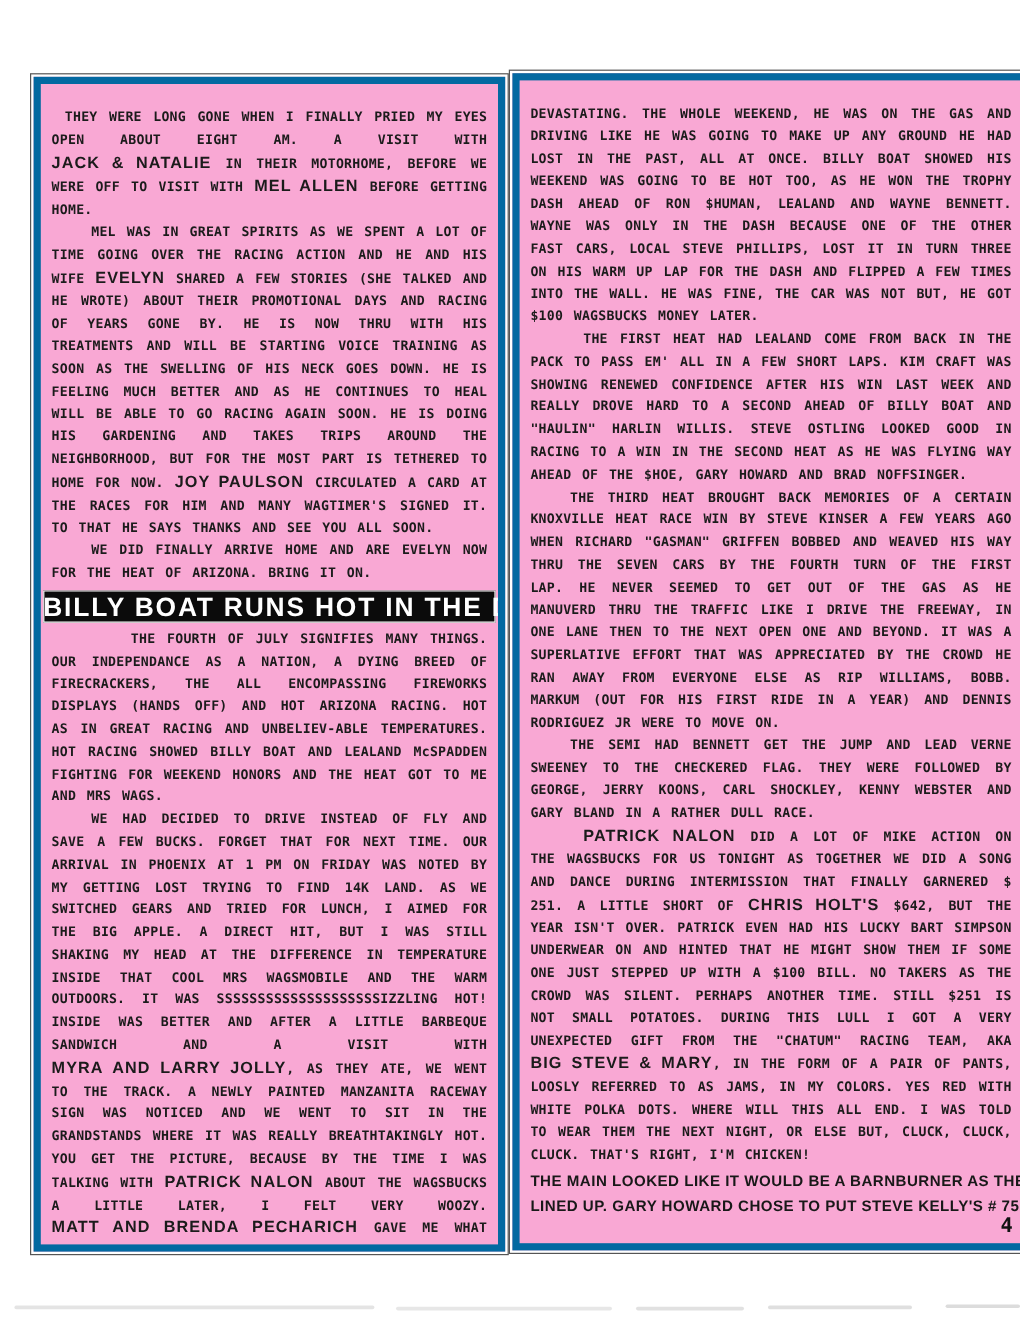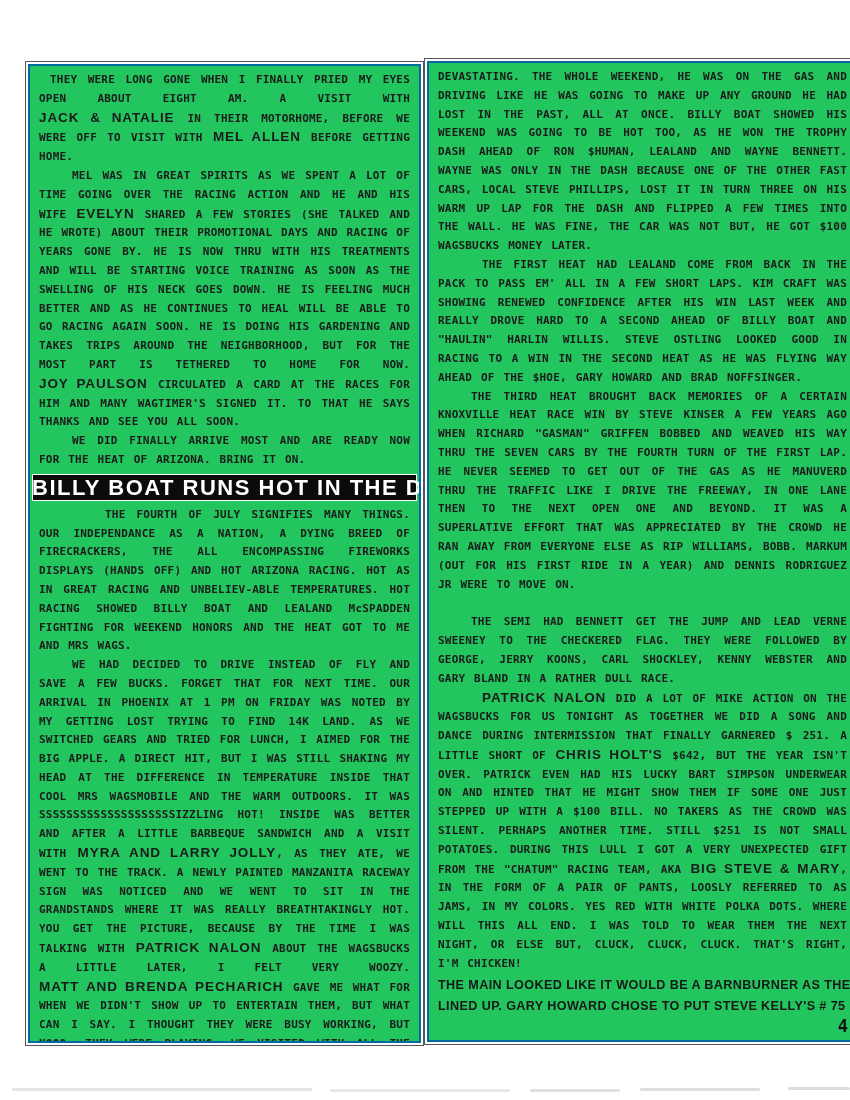--- a/index.html
+++ b/index.html
@@ -6,25 +6,25 @@
   .page{
     position:relative;
     width:850px;height:1100px;
     background:#ffffff;
     overflow:hidden;
     font-family:"DejaVu Sans Mono", monospace;
   }
   .col{
     position:absolute;
     box-sizing:border-box;
-    border:2px solid #0369a1;
+    border:6px solid #0369a1;
     outline:1px solid #555;
     outline-offset:2px;
-    background:#22c55e;
-    padding:5px 9px 4px 9px;
+    background:#f9a8d4;
+    padding:19px 9px 4px 9px;
     overflow:hidden;
   }
   .col-left{left:28px;top:64px;width:393px;height:979px;}
   .col-right{left:427px;top:61px;width:431px;height:981px;}
   .body-para{
     margin:0;
     font:bold 11px/18.8px "DejaVu Sans Mono", monospace;
     color:#1b1b1b;
     text-align:justify;
     word-spacing:2px;
@@ -84,37 +84,37 @@
 </style>
 </head>
 <body>
 
 <div class="page">
 
   <div class="col col-left">
     <div>
         <p class="body-para" style="text-indent: 1em;"><span>THEY WERE LONG GONE WHEN I FINALLY PRIED MY EYES OPEN ABOUT EIGHT AM. A VISIT WITH </span><span class="bold-name">JACK &amp; NATALIE</span><span> IN THEIR MOTORHOME, BEFORE WE WERE OFF TO VISIT WITH </span><span class="bold-name">MEL ALLEN</span><span> BEFORE GETTING HOME.</span></p>
         <p class="body-para" style="text-indent: 3em;"><span>MEL WAS IN GREAT SPIRITS AS WE SPENT A LOT OF TIME GOING OVER THE RACING ACTION AND HE AND HIS WIFE </span><span class="bold-name">EVELYN</span><span> SHARED A FEW STORIES (SHE TALKED AND HE WROTE) ABOUT THEIR PROMOTIONAL DAYS AND RACING OF YEARS GONE BY. HE IS NOW THRU WITH HIS TREATMENTS AND WILL BE STARTING VOICE TRAINING AS SOON AS THE SWELLING OF HIS NECK GOES DOWN. HE IS FEELING MUCH BETTER AND AS HE CONTINUES TO HEAL WILL BE ABLE TO GO RACING AGAIN SOON. HE IS DOING HIS GARDENING AND TAKES TRIPS AROUND THE NEIGHBORHOOD, BUT FOR THE MOST PART IS TETHERED TO HOME FOR NOW. </span><span class="bold-name">JOY PAULSON</span><span> CIRCULATED A CARD AT THE RACES FOR HIM AND MANY WAGTIMER'S SIGNED IT. TO THAT HE SAYS THANKS AND SEE YOU ALL SOON.</span></p>
-        <p class="body-para" style="text-indent: 3em;"><span>WE DID FINALLY ARRIVE MOST AND ARE READY NOW FOR THE HEAT OF ARIZONA. BRING IT ON.</span></p>
+        <p class="body-para" style="text-indent: 3em;"><span>WE DID FINALLY ARRIVE HOME AND ARE EVELYN NOW FOR THE HEAT OF ARIZONA. BRING IT ON.</span></p>
       </div>
 
     <div class="headline-bar">BILLY BOAT RUNS HOT IN THE DESERT</div>
 
     <div>
         <p class="body-para" style="text-indent: 6em;"><span>THE FOURTH OF JULY SIGNIFIES MANY THINGS. OUR INDEPENDANCE AS A NATION, A DYING BREED OF FIRECRACKERS, THE ALL ENCOMPASSING FIREWORKS DISPLAYS (HANDS OFF) AND HOT ARIZONA RACING. HOT AS IN GREAT RACING AND UNBELIEV-ABLE TEMPERATURES. HOT RACING SHOWED BILLY BOAT AND LEALAND McSPADDEN FIGHTING FOR WEEKEND HONORS AND THE HEAT GOT TO ME AND MRS WAGS.</span></p>
         <p class="body-para" style="text-indent: 3em;"><span>WE HAD DECIDED TO DRIVE INSTEAD OF FLY AND SAVE A FEW BUCKS. FORGET THAT FOR NEXT TIME. OUR ARRIVAL IN PHOENIX AT 1 PM ON FRIDAY WAS NOTED BY MY GETTING LOST TRYING TO FIND 14K LAND. AS WE SWITCHED GEARS AND TRIED FOR LUNCH, I AIMED FOR THE BIG APPLE. A DIRECT HIT, BUT I WAS STILL SHAKING MY HEAD AT THE DIFFERENCE IN TEMPERATURE INSIDE THAT COOL MRS WAGSMOBILE AND THE WARM OUTDOORS. IT WAS SSSSSSSSSSSSSSSSSSSSIZZLING HOT! INSIDE WAS BETTER AND AFTER A LITTLE BARBEQUE SANDWICH AND A VISIT WITH </span><span class="bold-name">MYRA AND LARRY JOLLY</span><span>, AS THEY ATE, WE WENT TO THE TRACK. A NEWLY PAINTED MANZANITA RACEWAY SIGN WAS NOTICED AND WE WENT TO SIT IN THE GRANDSTANDS WHERE IT WAS REALLY BREATHTAKINGLY HOT. YOU GET THE PICTURE, BECAUSE BY THE TIME I WAS TALKING WITH </span><span class="bold-name">PATRICK NALON</span><span> ABOUT THE WAGSBUCKS A LITTLE LATER, I FELT VERY WOOZY. </span><span class="bold-name">MATT AND BRENDA PECHARICH</span><span> GAVE ME WHAT FOR WHEN WE DIDN'T SHOW UP TO ENTERTAIN THEM, BUT WHAT CAN I SAY. I THOUGHT THEY WERE BUSY WORKING, BUT NOOO, THEY WERE PLAYING. WE VISITED WITH ALL THE REGULAR MANZY FRIENDS AND I WENT TO SIT DOWN AND ENJOY THE RACES. I GUESS I JUST COULDN'T STAND THERE ANY LONGER.</span></p>
       </div>
   </div>
 
   <div class="col col-right">
     <div>
         <p class="body-para" style="text-indent: 0em;"><span>DEVASTATING. THE WHOLE WEEKEND, HE WAS ON THE GAS AND DRIVING LIKE HE WAS GOING TO MAKE UP ANY GROUND HE HAD LOST IN THE PAST, ALL AT ONCE. BILLY BOAT SHOWED HIS WEEKEND WAS GOING TO BE HOT TOO, AS HE WON THE TROPHY DASH AHEAD OF RON $HUMAN, LEALAND AND WAYNE BENNETT. WAYNE WAS ONLY IN THE DASH BECAUSE ONE OF THE OTHER FAST CARS, LOCAL STEVE PHILLIPS, LOST IT IN TURN THREE ON HIS WARM UP LAP FOR THE DASH AND FLIPPED A FEW TIMES INTO THE WALL. HE WAS FINE, THE CAR WAS NOT BUT, HE GOT $100 WAGSBUCKS MONEY LATER.</span></p>
         <p class="body-para" style="text-indent: 4em;"><span>THE FIRST HEAT HAD LEALAND COME FROM BACK IN THE PACK TO PASS EM' ALL IN A FEW SHORT LAPS. KIM CRAFT WAS SHOWING RENEWED CONFIDENCE AFTER HIS WIN LAST WEEK AND REALLY DROVE HARD TO A SECOND AHEAD OF BILLY BOAT AND "HAULIN" HARLIN WILLIS. STEVE OSTLING LOOKED GOOD IN RACING TO A WIN IN THE SECOND HEAT AS HE WAS FLYING WAY AHEAD OF THE $HOE, GARY HOWARD AND BRAD NOFFSINGER.</span></p>
         <p class="body-para" style="text-indent: 3em;"><span>THE THIRD HEAT BROUGHT BACK MEMORIES OF A CERTAIN KNOXVILLE HEAT RACE WIN BY STEVE KINSER A FEW YEARS AGO WHEN RICHARD "GASMAN" GRIFFEN BOBBED AND WEAVED HIS WAY THRU THE SEVEN CARS BY THE FOURTH TURN OF THE FIRST LAP. HE NEVER SEEMED TO GET OUT OF THE GAS AS HE MANUVERD THRU THE TRAFFIC LIKE I DRIVE THE FREEWAY, IN ONE LANE THEN TO THE NEXT OPEN ONE AND BEYOND. IT WAS A SUPERLATIVE EFFORT THAT WAS APPRECIATED BY THE CROWD HE RAN AWAY FROM EVERYONE ELSE AS RIP WILLIAMS, BOBB. MARKUM (OUT FOR HIS FIRST RIDE IN A YEAR) AND DENNIS RODRIGUEZ JR WERE TO MOVE ON.</span></p>
-        <p class="body-para" style="text-indent: 3em; margin-top: 19px;"><span>THE SEMI HAD BENNETT GET THE JUMP AND LEAD VERNE SWEENEY TO THE CHECKERED FLAG. THEY WERE FOLLOWED BY GEORGE, JERRY KOONS, CARL SHOCKLEY, KENNY WEBSTER AND GARY BLAND IN A RATHER DULL RACE.</span></p>
+        <p class="body-para" style="text-indent: 3em;"><span>THE SEMI HAD BENNETT GET THE JUMP AND LEAD VERNE SWEENEY TO THE CHECKERED FLAG. THEY WERE FOLLOWED BY GEORGE, JERRY KOONS, CARL SHOCKLEY, KENNY WEBSTER AND GARY BLAND IN A RATHER DULL RACE.</span></p>
         <p class="body-para" style="text-indent: 4em;"><span class="bold-name">PATRICK NALON</span><span> DID A LOT OF MIKE ACTION ON THE WAGSBUCKS FOR US TONIGHT AS TOGETHER WE DID A SONG AND DANCE DURING INTERMISSION THAT FINALLY GARNERED $ 251. A LITTLE SHORT OF </span><span class="bold-name">CHRIS HOLT'S</span><span> $642, BUT THE YEAR ISN'T OVER. PATRICK EVEN HAD HIS LUCKY BART SIMPSON UNDERWEAR ON AND HINTED THAT HE MIGHT SHOW THEM IF SOME ONE JUST STEPPED UP WITH A $100 BILL. NO TAKERS AS THE CROWD WAS SILENT. PERHAPS ANOTHER TIME. STILL $251 IS NOT SMALL POTATOES. DURING THIS LULL I GOT A VERY UNEXPECTED GIFT FROM THE "CHATUM" RACING TEAM, AKA </span><span class="bold-name">BIG STEVE &amp; MARY</span><span>, IN THE FORM OF A PAIR OF PANTS, LOOSLY REFERRED TO AS JAMS, IN MY COLORS. YES RED WITH WHITE POLKA DOTS. WHERE WILL THIS ALL END. I WAS TOLD TO WEAR THEM THE NEXT NIGHT, OR ELSE BUT, CLUCK, CLUCK, CLUCK. THAT'S RIGHT, I'M CHICKEN!</span></p>
       </div>
 
     <div class="footer-block">
         <div class="footer-line">THE MAIN LOOKED LIKE IT WOULD BE A BARNBURNER AS THE</div>
         <div class="footer-line">LINED UP. GARY HOWARD CHOSE TO PUT STEVE KELLY'S # 75</div>
       </div>
 
     <div class="page-number">4</div>
   </div>

